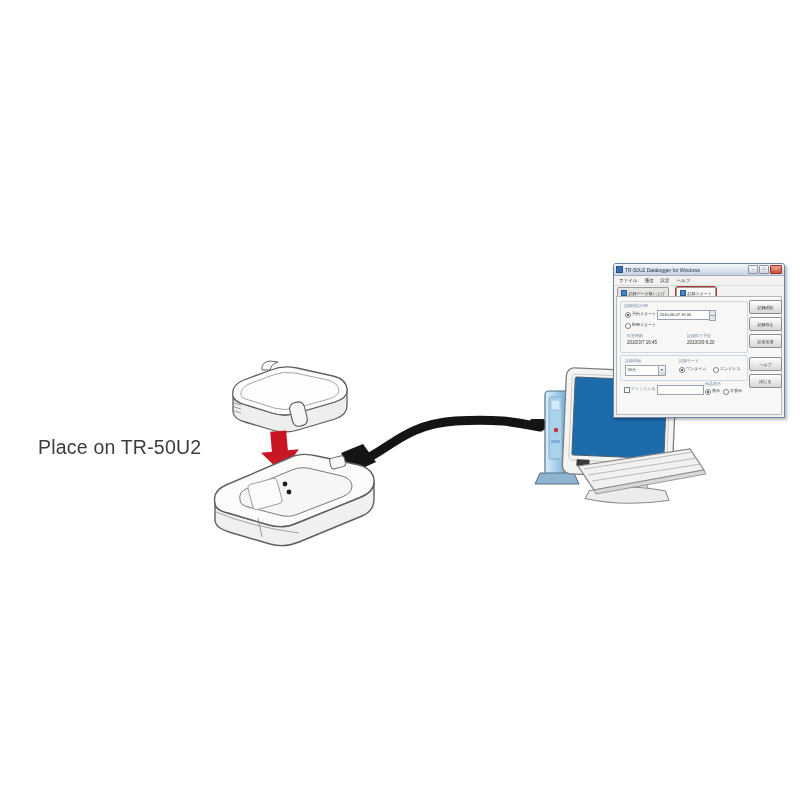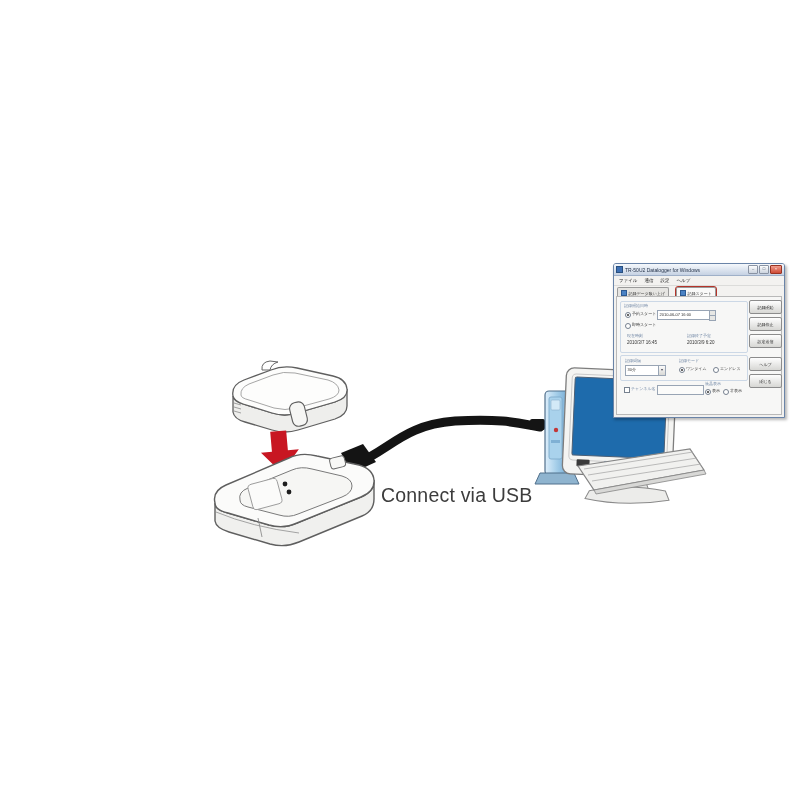--- a/index.html
+++ b/index.html
@@ -116,23 +116,23 @@
       <path d="M 240 500 Q 238 492 248 488 L 292 470 Q 301 466 312 469 L 342 476 Q 352 479 352 486 Q 352 493 342 497 L 298 514 Q 289 518 279 515 L 248 507 Q 240 505 240 500 Z" fill="#f6f6f4" stroke="#7a7a7a" stroke-width="1"></path>
       <rect x="250" y="481" width="30" height="26" rx="4" transform="rotate(-15 265 494)" fill="#fbfbfa" stroke="#9a9a9a" stroke-width="0.9"></rect>
       <circle cx="285" cy="484" r="2.4" fill="#1d1d1d"></circle>
       <circle cx="289" cy="492" r="2.4" fill="#1d1d1d"></circle>
       <rect x="330" y="457" width="15" height="11" rx="3" transform="rotate(-14 337 462)" fill="#f8f8f6" stroke="#666" stroke-width="1"></rect>
       <path d="M 216 512 Q 252 527 299 533" fill="none" stroke="#9a9a9a" stroke-width="0.9"></path>
       <path d="M 258 518 L 262 537" stroke="#8d8d8d" stroke-width="0.9"></path>
     </g>
   </svg>
 
+  <div class="caption-text" style="left:38px;top:436px;">Place on TR-50U2</div>
 
   <div class="caption-text" style="left:381px;top:483px;">
-    <span class="line">Connect via USB</span>
   </div>
 
   <div class="app-window">
     <div class="titlebar">
       <span class="title-icon"></span>
       <span class="title-text">TR-50U2 Datalogger for Windows</span>
       <span class="cap-btn">–</span>
       <span class="cap-btn">□</span>
       <span class="cap-btn cap-close">×</span>
     </div>

